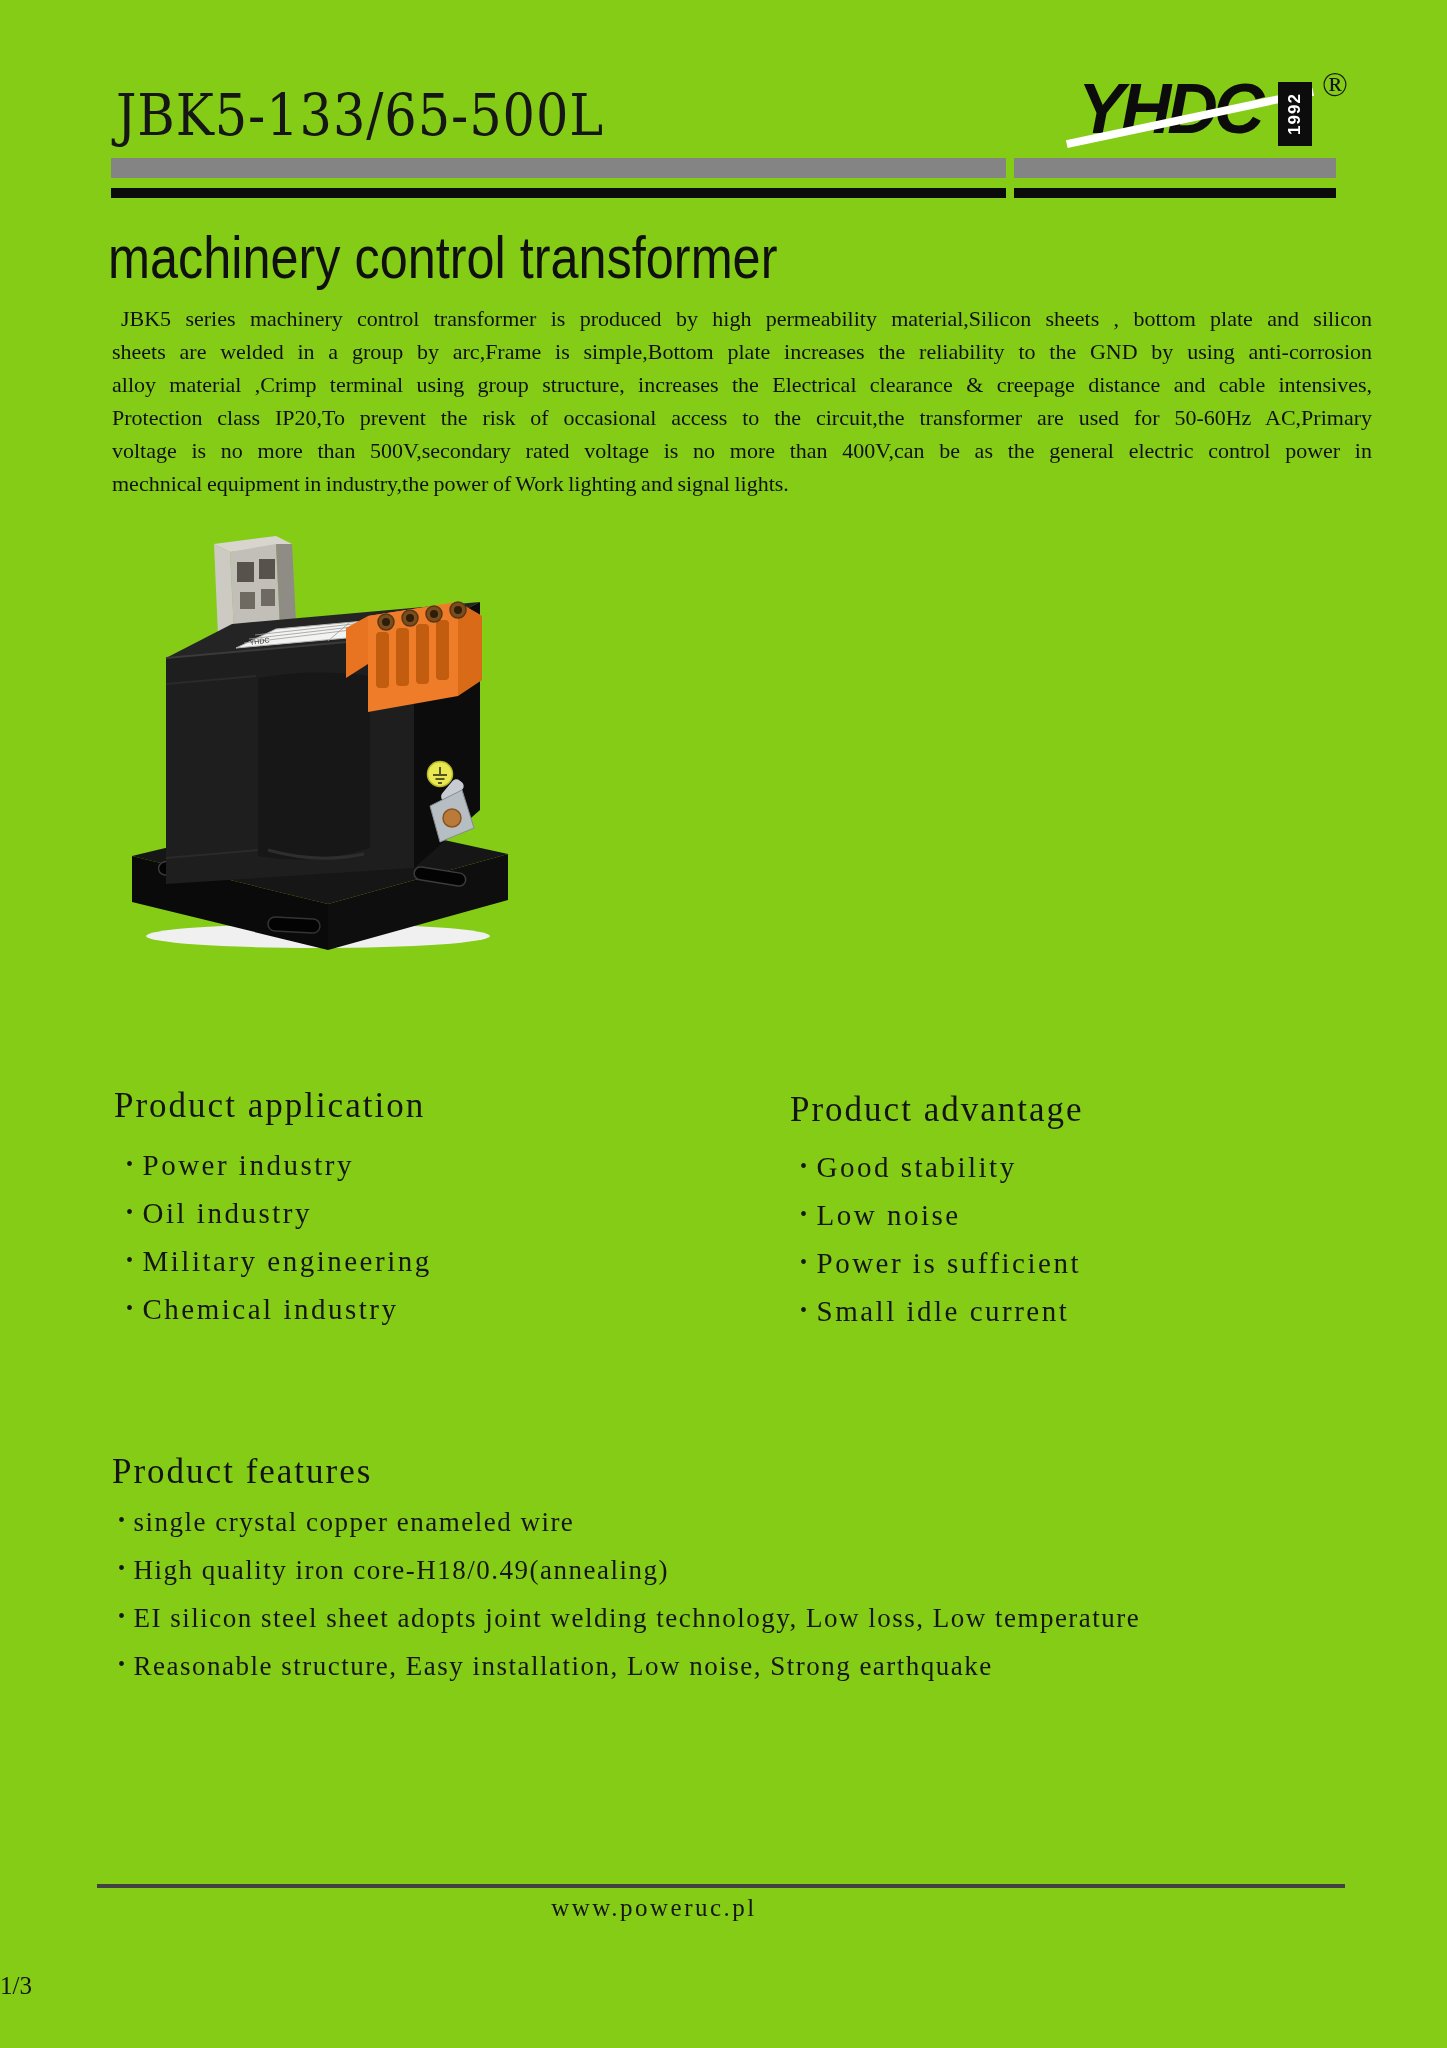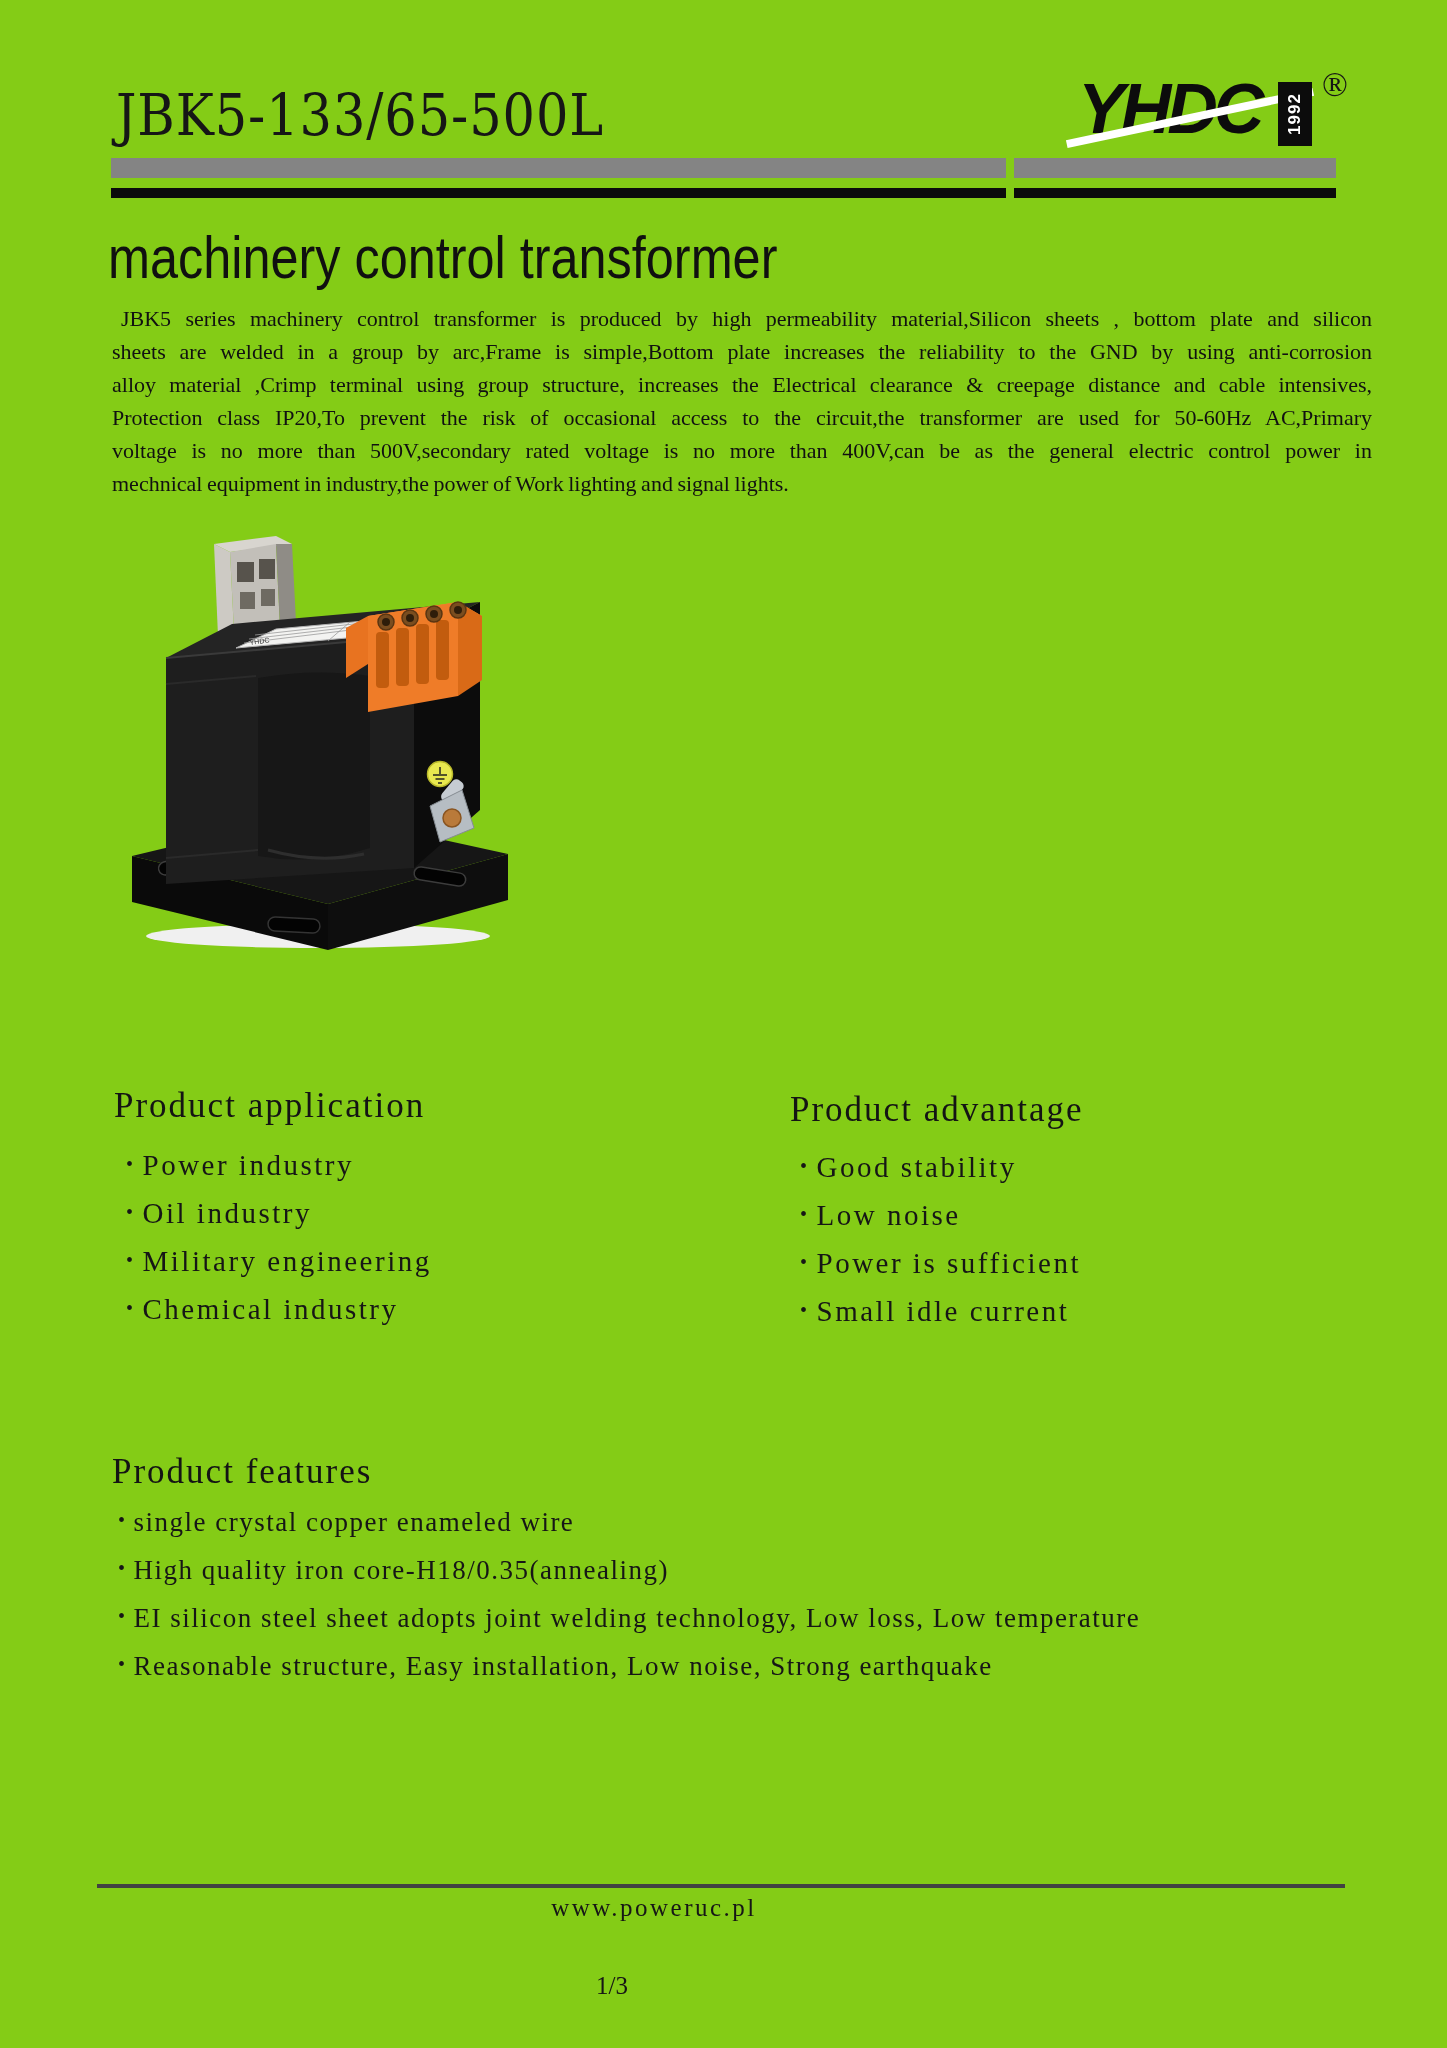--- a/index.html
+++ b/index.html
@@ -57,21 +57,21 @@
   .list{position:absolute;}
   .l-app{left:126px;top:1140px;}
   .l-adv{left:800px;top:1142px;}
   .l-feat{left:118px;top:1496px;}
   .list-item{height:48px;line-height:48px;font-size:29px;letter-spacing:2.5px;white-space:nowrap;color:#161616;}
   .l-feat .list-item{font-size:27px;letter-spacing:1.5px;}
   .blt{display:inline-block;font-size:20px;vertical-align:4px;margin-right:7px;}
   
   .footer-rule{position:absolute;left:97px;top:1884px;width:1248px;height:4px;background:#424242;}
   .website{position:absolute;left:0;top:1894px;width:1308px;text-align:center;font-size:25px;letter-spacing:2.5px;color:#161616;}
-  .page-num{position:absolute;left:16px;top:1972px;width:1192px;text-align:center;font-size:25px;color:#161616;}
+  .page-num{position:absolute;left:0;top:1972px;width:1192px;text-align:left;font-size:25px;color:#161616;}
 </style>
 </head>
 <body>
 
 <div class="page">
 
   <div class="model">JBK5-133/65-500L</div>
 
   <div class="logo">
     <span class="logo-text">YHDC</span>
@@ -191,21 +191,21 @@
   <div class="list l-adv">
     <div class="list-item"><span class="blt">•</span><span>Good stability</span></div>
     <div class="list-item"><span class="blt">•</span><span>Low noise</span></div>
     <div class="list-item"><span class="blt">•</span><span>Power is sufficient</span></div>
     <div class="list-item"><span class="blt">•</span><span>Small idle current</span></div>
   </div>
 
   <div class="sec-heading h-feat">Product features</div>
   <div class="list l-feat">
     <div class="list-item"><span class="blt">•</span><span>single crystal copper enameled wire</span></div>
-    <div class="list-item"><span class="blt">•</span><span>High quality iron core-H18/0.35(annealing)</span></div>
+    <div class="list-item"><span class="blt">•</span><span>High quality iron core-H18/0.49(annealing)</span></div>
     <div class="list-item"><span class="blt">•</span><span>EI silicon steel sheet adopts joint welding technology, Low loss, Low temperature</span></div>
     <div class="list-item"><span class="blt">•</span><span>Reasonable structure, Easy installation, Low noise, Strong earthquake</span></div>
   </div>
 
   <div class="footer-rule"></div>
   <div class="website">www.poweruc.pl</div>
   <div class="page-num">1/3</div>
 
 </div>
 

